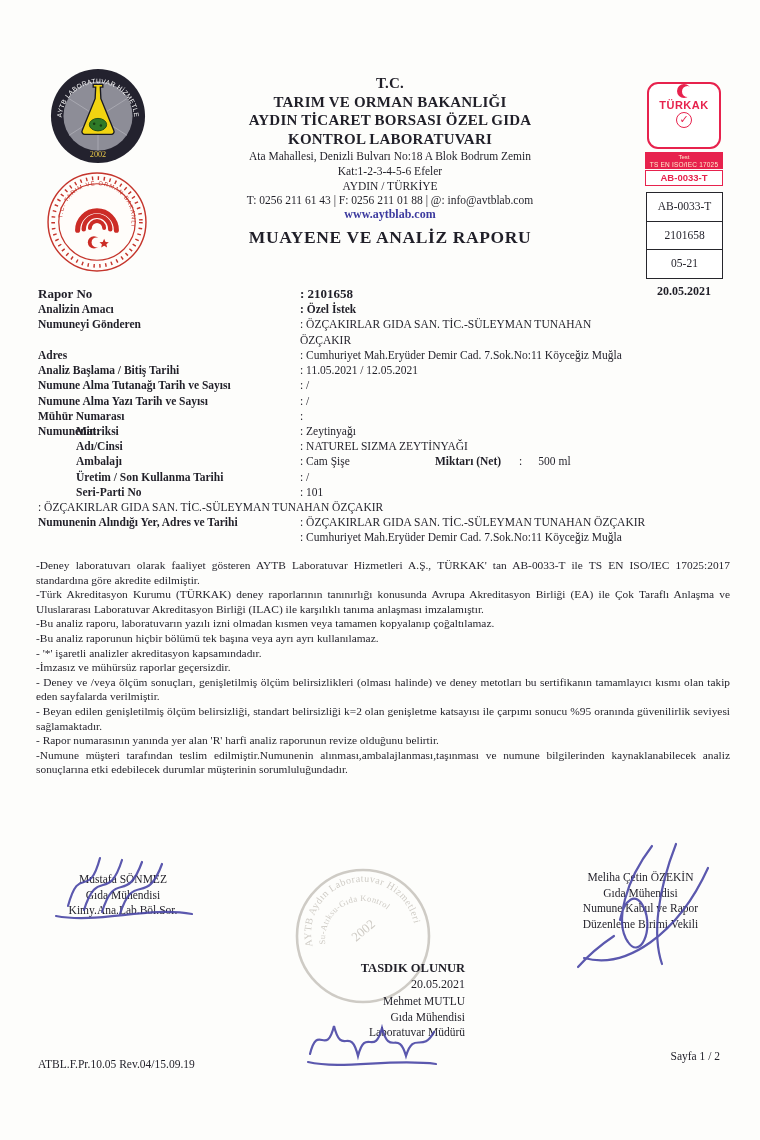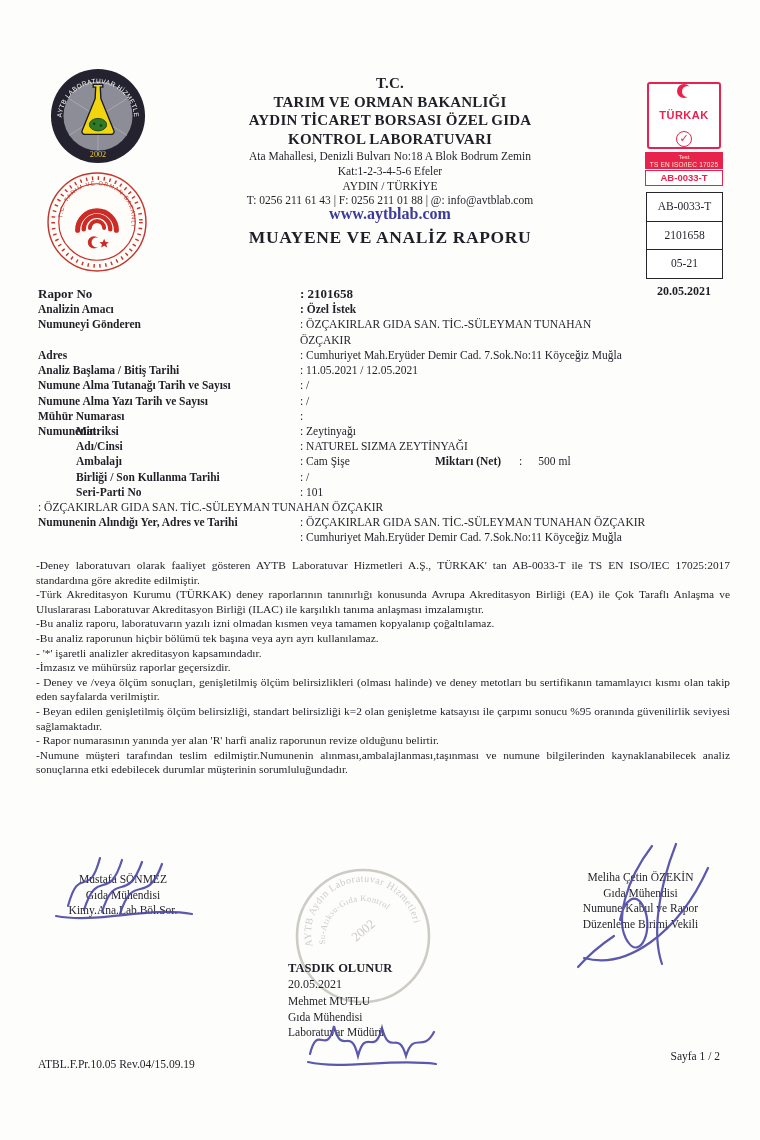--- a/index.html
+++ b/index.html
@@ -14,31 +14,31 @@
   .page { position:absolute; inset:0; background:#fdfdfb; }
 
   
   .logo-aytb { position:absolute; left:50px; top:66px; width:96px; height:100px; }
   .logo-ministry { position:absolute; left:46px; top:170px; width:102px; height:104px; }
 
   .header-center { position:absolute; left:168px; top:74px; width:444px; text-align:center; }
   .h-org { font-weight:bold; font-size:15px; line-height:18.5px; letter-spacing:.2px; }
   .h-addr { font-size:11.5px; line-height:14px; margin-top:1px; }
   .h-contact { font-size:11.5px; line-height:14px; }
-  .h-site { font-size:16px; line-height:14px; font-weight:bold; color:#3c3a9e; }
+  .h-site { font-size:12px; line-height:14px; font-weight:bold; color:#3c3a9e; }
 
   .report-title { position:absolute; left:168px; top:227px; width:444px; text-align:center;
     font-weight:bold; font-size:17.5px; letter-spacing:.6px; }
 
   
   .turkak-wrap { position:absolute; left:644px; top:82px; width:80px; text-align:center;
     font-family:"Liberation Sans","DejaVu Sans",sans-serif; }
   .tk-box { width:74px; height:67px; margin:0 auto; background:#fff;
-    border:2.5px solid #e7224d; border-radius:3px;
-    display:flex; flex-direction:column; align-items:center; justify-content:space-between; gap:1px; }
+    border:2.5px solid #e7224d; border-radius:11px;
+    display:flex; flex-direction:column; align-items:center; justify-content:flex-start; gap:1px; }
   .tk-crescent { width:14px; height:14px; border-radius:50%; background:#e7224d; position:relative; }
   .tk-crescent::after { content:""; position:absolute; left:4.5px; top:1.5px; width:11px; height:11px;
     border-radius:50%; background:#fff; }
   .tk-name { color:#e7224d; font-weight:bold; font-size:11px; letter-spacing:.5px; line-height:12px; }
   .tk-check { width:16px; height:16px; border:1.6px solid #e7224d; border-radius:50%;
     color:#e7224d; font-size:11px; line-height:13px; font-weight:bold; }
   .tk-banner { width:78px; margin:3px auto 0; background:#e7224d; color:#ffe9c9;
     padding:2px 0 1px; line-height:1.15; }
   .tk-banner .b1 { font-size:6px; display:block; }
   .tk-banner .b2 { font-size:6.5px; display:block; letter-spacing:.2px; }
@@ -73,21 +73,21 @@
   .disclaimer { position:absolute; left:36px; top:558px; width:694px;
     font-size:11.4px; line-height:14.6px; text-align:justify; }
 
   
   .sig-left { position:absolute; left:28px; top:872px; width:190px; text-align:center;
     font-size:11.5px; line-height:15.5px; }
   .sig-right { position:absolute; left:543px; top:870px; width:195px; text-align:center;
     font-size:11.5px; line-height:15.5px; }
   .sig-name { font-weight:normal; }
   .stamp { position:absolute; left:293px; top:866px; width:140px; height:140px; opacity:.55; z-index:1; }
-  .sig-center { position:absolute; left:288px; top:960px; width:185px; text-align:left; z-index:2; }
+  .sig-center { position:absolute; left:280px; top:960px; width:185px; text-align:right; z-index:2; }
   .sc-approve { font-weight:bold; font-size:12.5px; line-height:16px; }
   .sc-date { font-size:12px; line-height:16px; }
   .sc-person { margin-top:2px; font-size:11.5px; line-height:15.5px; }
   .scribble { position:absolute; z-index:3; pointer-events:none; }
   .scr-left { left:48px; top:846px; width:150px; height:82px; }
   .scr-right { left:556px; top:840px; width:170px; height:132px; }
   .scr-center { left:302px; top:1014px; width:140px; height:58px; }
 
   
   .footer-left { position:absolute; left:38px; top:1050px; font-size:11.5px;margin-top:8px; }
@@ -226,21 +226,21 @@
     <div class="srow">
       <span class="lbl">Ambalajı</span>
       <span class="val">: Cam Şişe</span>
       <span class="miktari">
         <span class="mlbl">Miktarı (Net)</span>
         <span class="mcolon">:</span>
         <span class="mval">500 ml</span>
       </span>
     </div>
     <div class="srow">
-      <span class="lbl">Birliği / Son Kullanma Tarihi</span>
+      <span class="lbl">Üretim / Son Kullanma Tarihi</span>
       <span class="val">: /</span>
     </div>
     <div class="srow">
       <span class="lbl">Seri-Parti No</span>
       <span class="val">: 101</span>
     </div>
     <div class="srow">
       <span class="val">: ÖZÇAKIRLAR GIDA SAN. TİC.-SÜLEYMAN TUNAHAN ÖZÇAKIR</span>
     </div>
     <div class="srow noindent">

